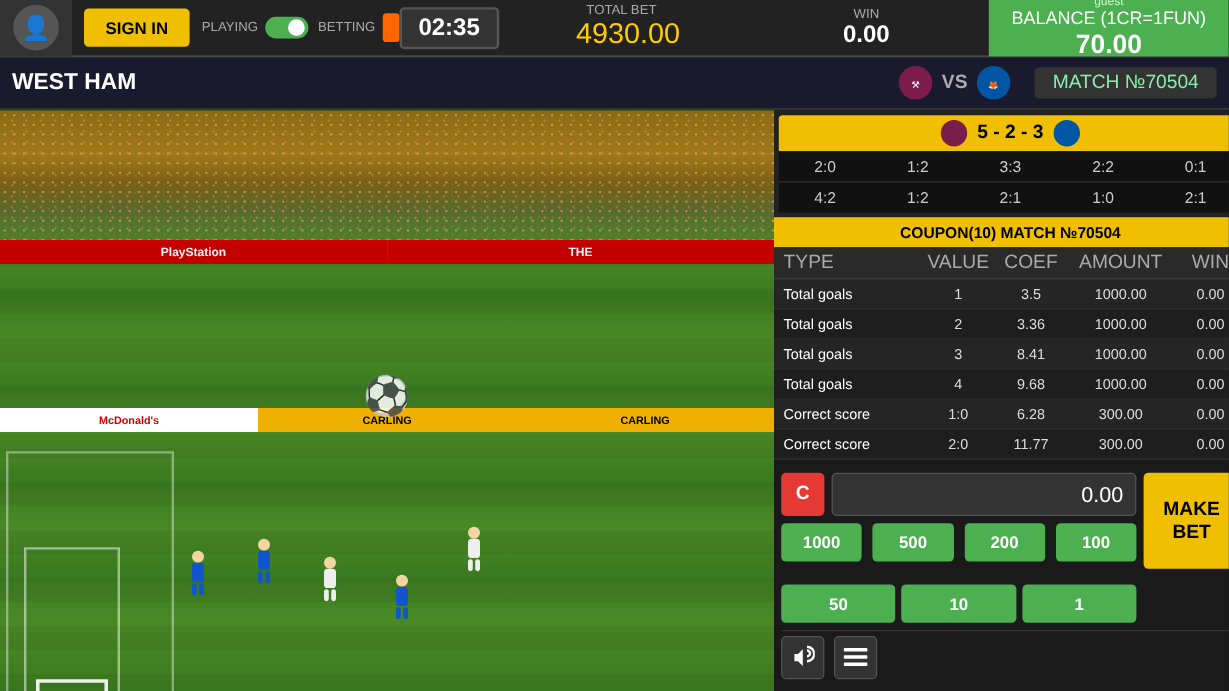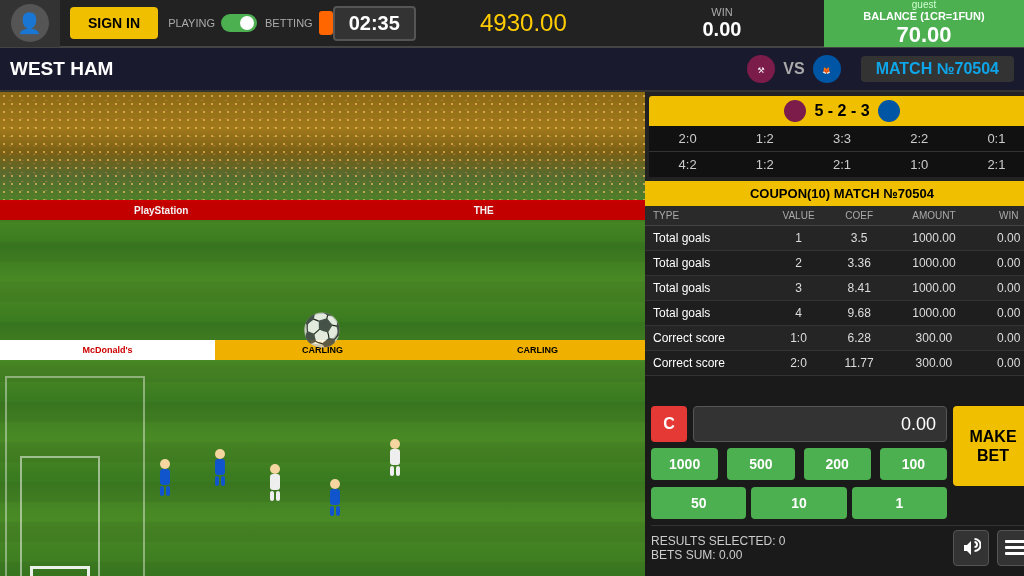--- a/index.html
+++ b/index.html
@@ -145,23 +145,23 @@
       justify-content: center;
       padding: 0 15px;
       flex-shrink: 0;
     }
     .guest-label {
       font-size: 10px;
       color: #cfffcf;
       text-transform: lowercase;
     }
     .balance-label {
-      font-size: 11px;
+      font-size: 15px;
       color: #fff;
-      font-weight: bold;
+      font-weight: normal;
     }
     .balance-value {
       font-size: 22px;
       font-weight: bold;
       color: white;
     }
 
     
     #match-bar {
       display: flex;
@@ -201,22 +201,22 @@
     .badge-leicester {
       background: #0055a4;
     }
     .vs-text {
       font-size: 16px;
       font-weight: bold;
       color: #aaa;
     }
     .match-number {
       font-size: 16px;
-      font-weight: bold;
-      color: #0ea5e9;
+      font-weight: normal;
+      color: #86efac;
       margin-left: 20px;
       flex-shrink: 0;
     }
     .match-number-highlight {
       background: #333;
       padding: 4px 15px;
       border-radius: 4px;
     }
 
     
@@ -420,21 +420,21 @@
       flex: 1;
       overflow: hidden;
     }
 
     .coupon-cols {
       display: flex;
       background: #2a2a2a;
       border-bottom: 1px solid #444;
     }
     .col-header {
-      font-size: 10px;
+      font-size: 16px;
       color: #aaa;
       text-align: center;
       padding: 4px 2px;
       text-transform: uppercase;
     }
     .col-type { flex: 2; text-align: left; padding-left: 8px; }
     .col-val { flex: 1; }
     .col-coef { flex: 1; }
     .col-amount { flex: 1.5; }
     .col-win { flex: 1; }
@@ -505,21 +505,21 @@
       cursor: pointer;
       flex-shrink: 0;
       line-height: 1.2;
       text-align: center;
       min-width: 80px;
     }
 
     #chip-row1 {
       display: flex;
       gap: 9px;
-      margin-bottom: 7px;
+      margin-bottom: 19px;
     }
     #chip-row2 {
       display: flex;
       gap: 5px;
     }
     .chip-btn {
       background: #4caf50;
       color: white;
       font-size: 14px;
       font-weight: bold;
@@ -598,20 +598,21 @@
   <div id="playing-area">
     <span class="top-label">PLAYING</span>
     <div class="toggle-switch"></div>
   </div>
   <div id="betting-area">
     <span class="top-label">BETTING</span>
     <div class="orange-indicator"></div>
   </div>
   <div id="timer-box">02:35</div>
   <div id="total-bet-area">
+    <div class="top-section-label">TOTAL BET</div>
     <div class="top-section-value">4930.00</div>
   </div>
   <div id="win-area">
     <div class="top-section-label">WIN</div>
     <div class="win-value">0.00</div>
   </div>
   <div id="balance-area">
     <span class="guest-label">guest</span>
     <span class="balance-label">BALANCE (1CR=1FUN)</span>
     <span class="balance-value">70.00</span>
@@ -829,24 +830,20 @@
             </div>
           <div id="chip-row2">
               <button class="chip-btn">50</button>
               <button class="chip-btn">10</button>
               <button class="chip-btn">1</button>
             </div>
         </div>
         <button id="make-bet-btn">MAKE<br>BET</button>
       </div>
       <div id="status-row">
-        <div>
-          <div class="status-text">RESULTS SELECTED: 0</div>
-          <div class="status-text">BETS SUM: 0.00</div>
-        </div>
         <div id="bottom-icons">
           <div class="icon-btn">
             <svg width="20" height="20" viewBox="0 0 20 20" fill="white">
                 <path d="M3 7h3l4-4v14l-4-4H3V7zm10.5 3a3.5 3.5 0 000-7v2a1.5 1.5 0 010 3v2zm0 4a7 7 0 000-14v2a5 5 0 010 10v2z"></path>
               </svg>
           </div>
           <div class="icon-btn">
             <svg width="20" height="16" viewBox="0 0 20 16" fill="white">
                 <rect y="0" width="20" height="3" rx="1"></rect>
                 <rect y="6" width="20" height="3" rx="1"></rect>

